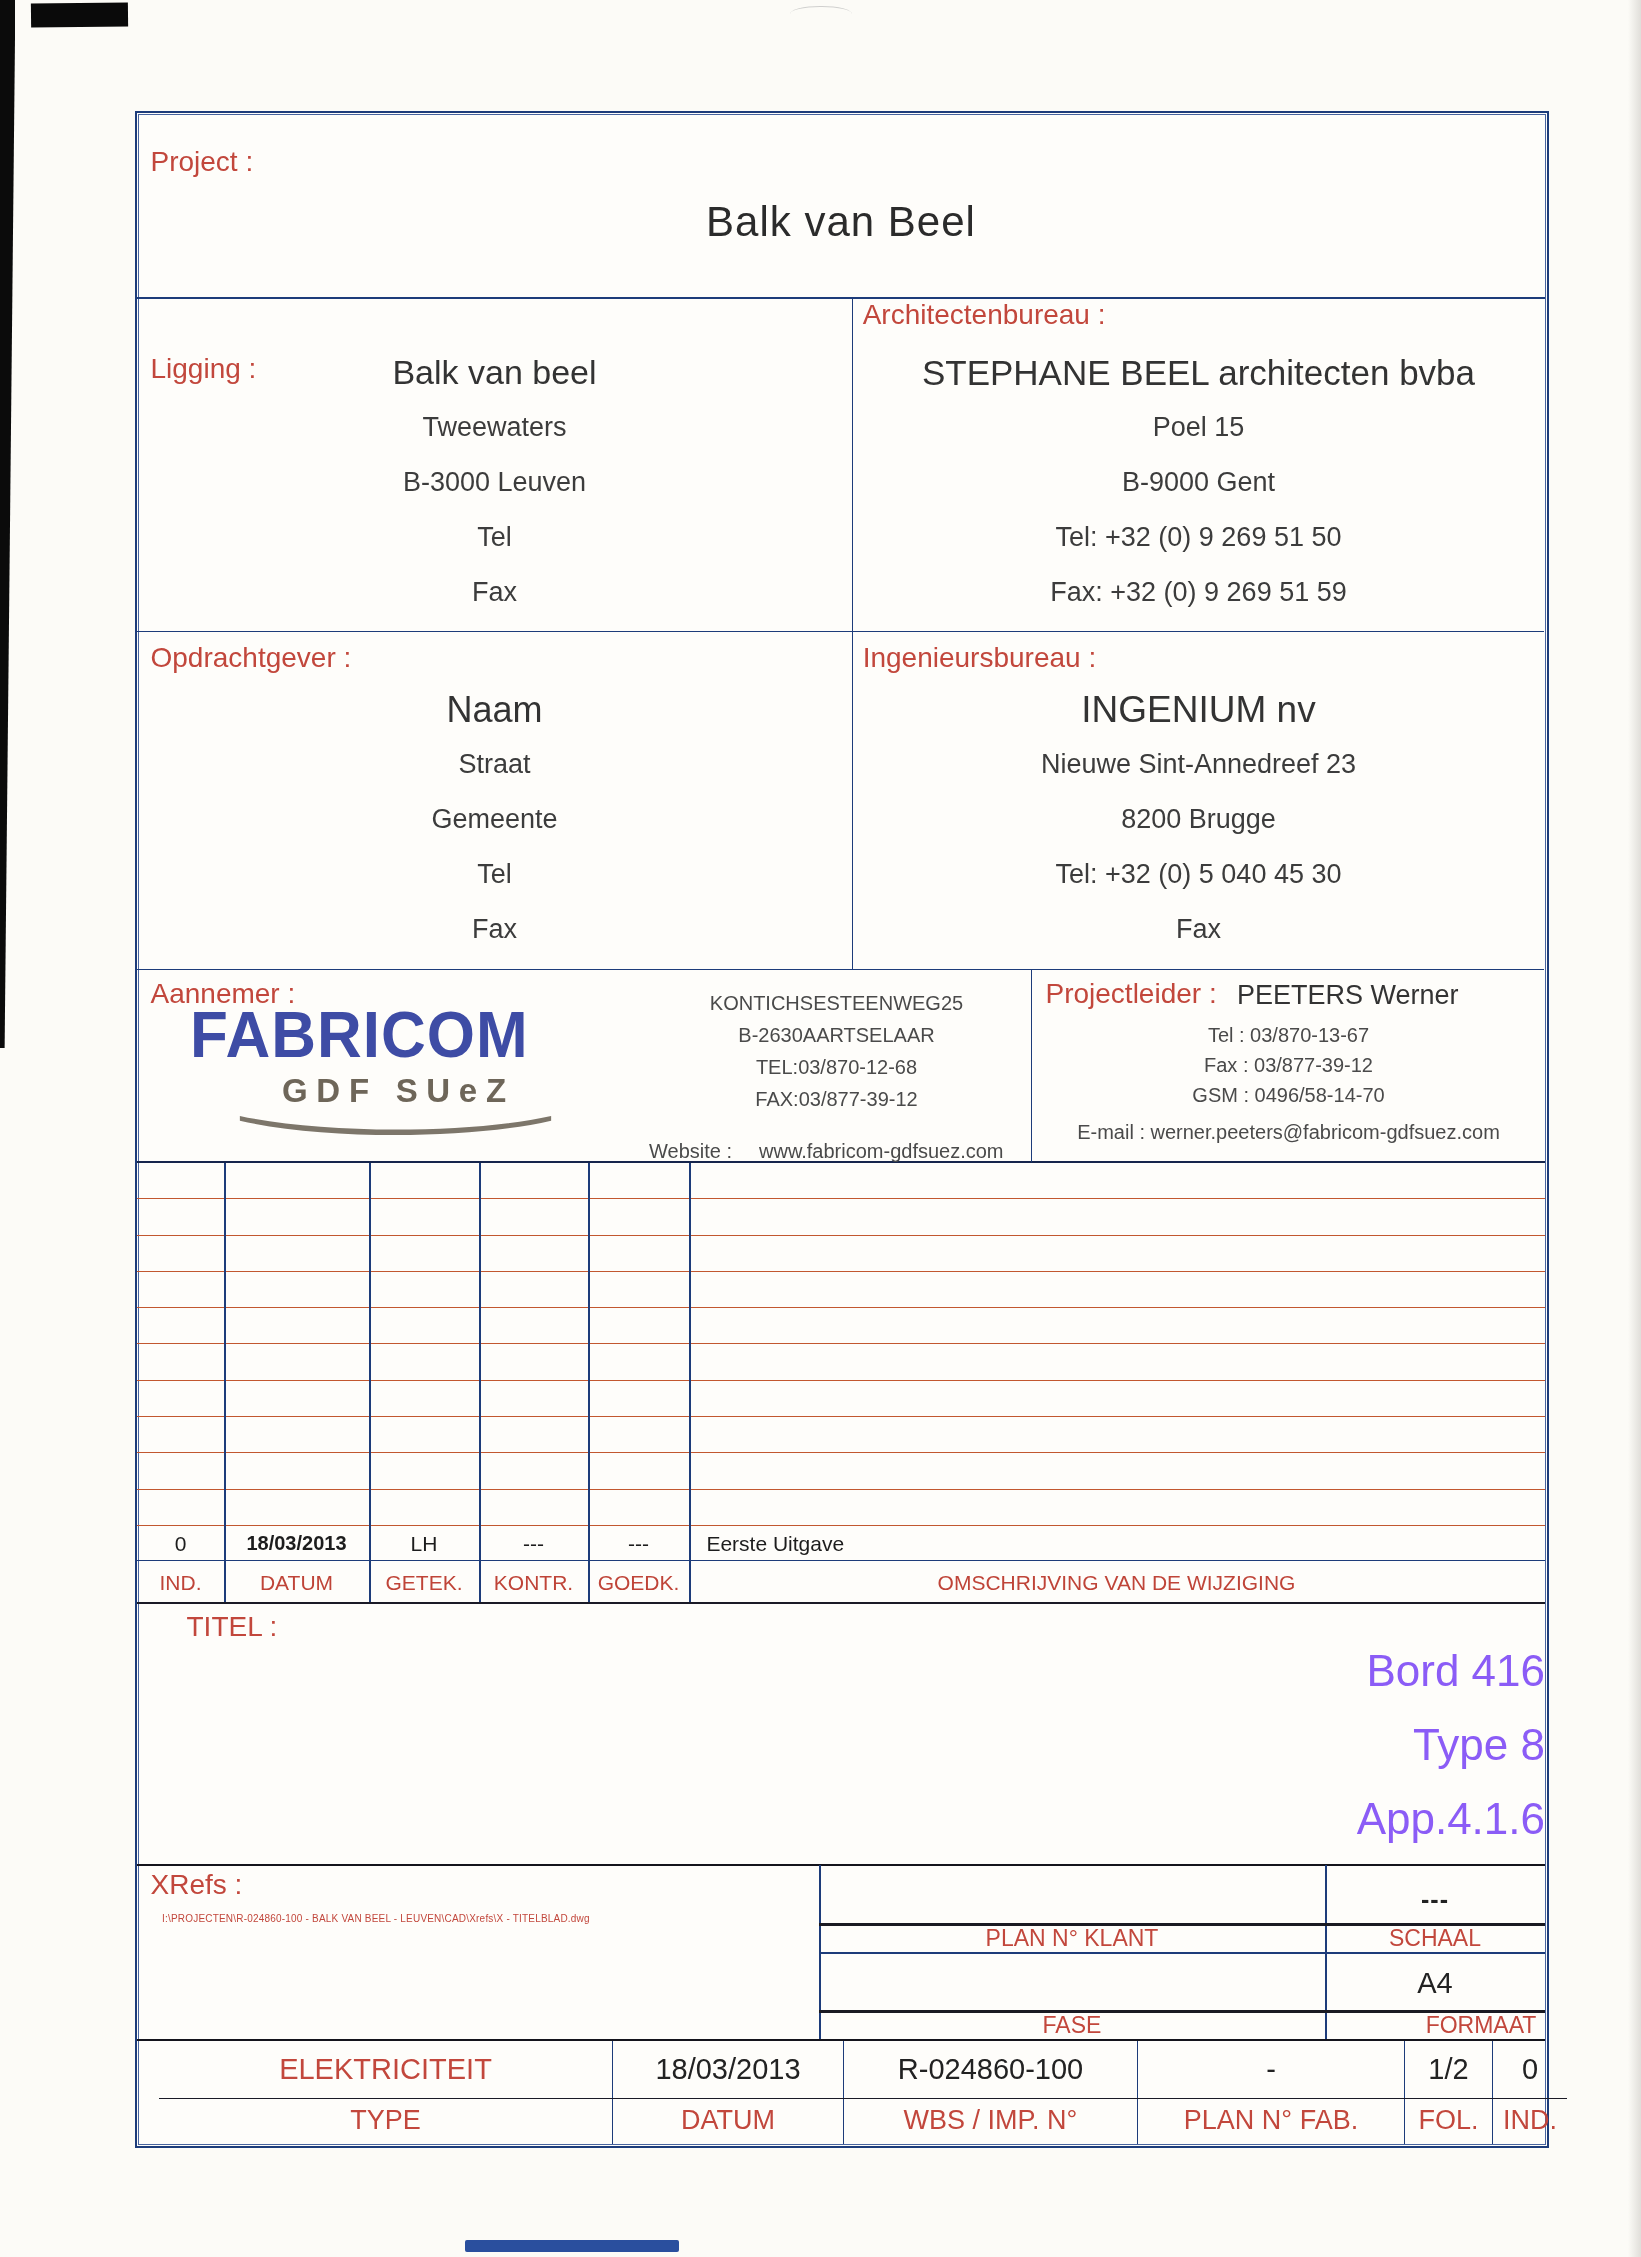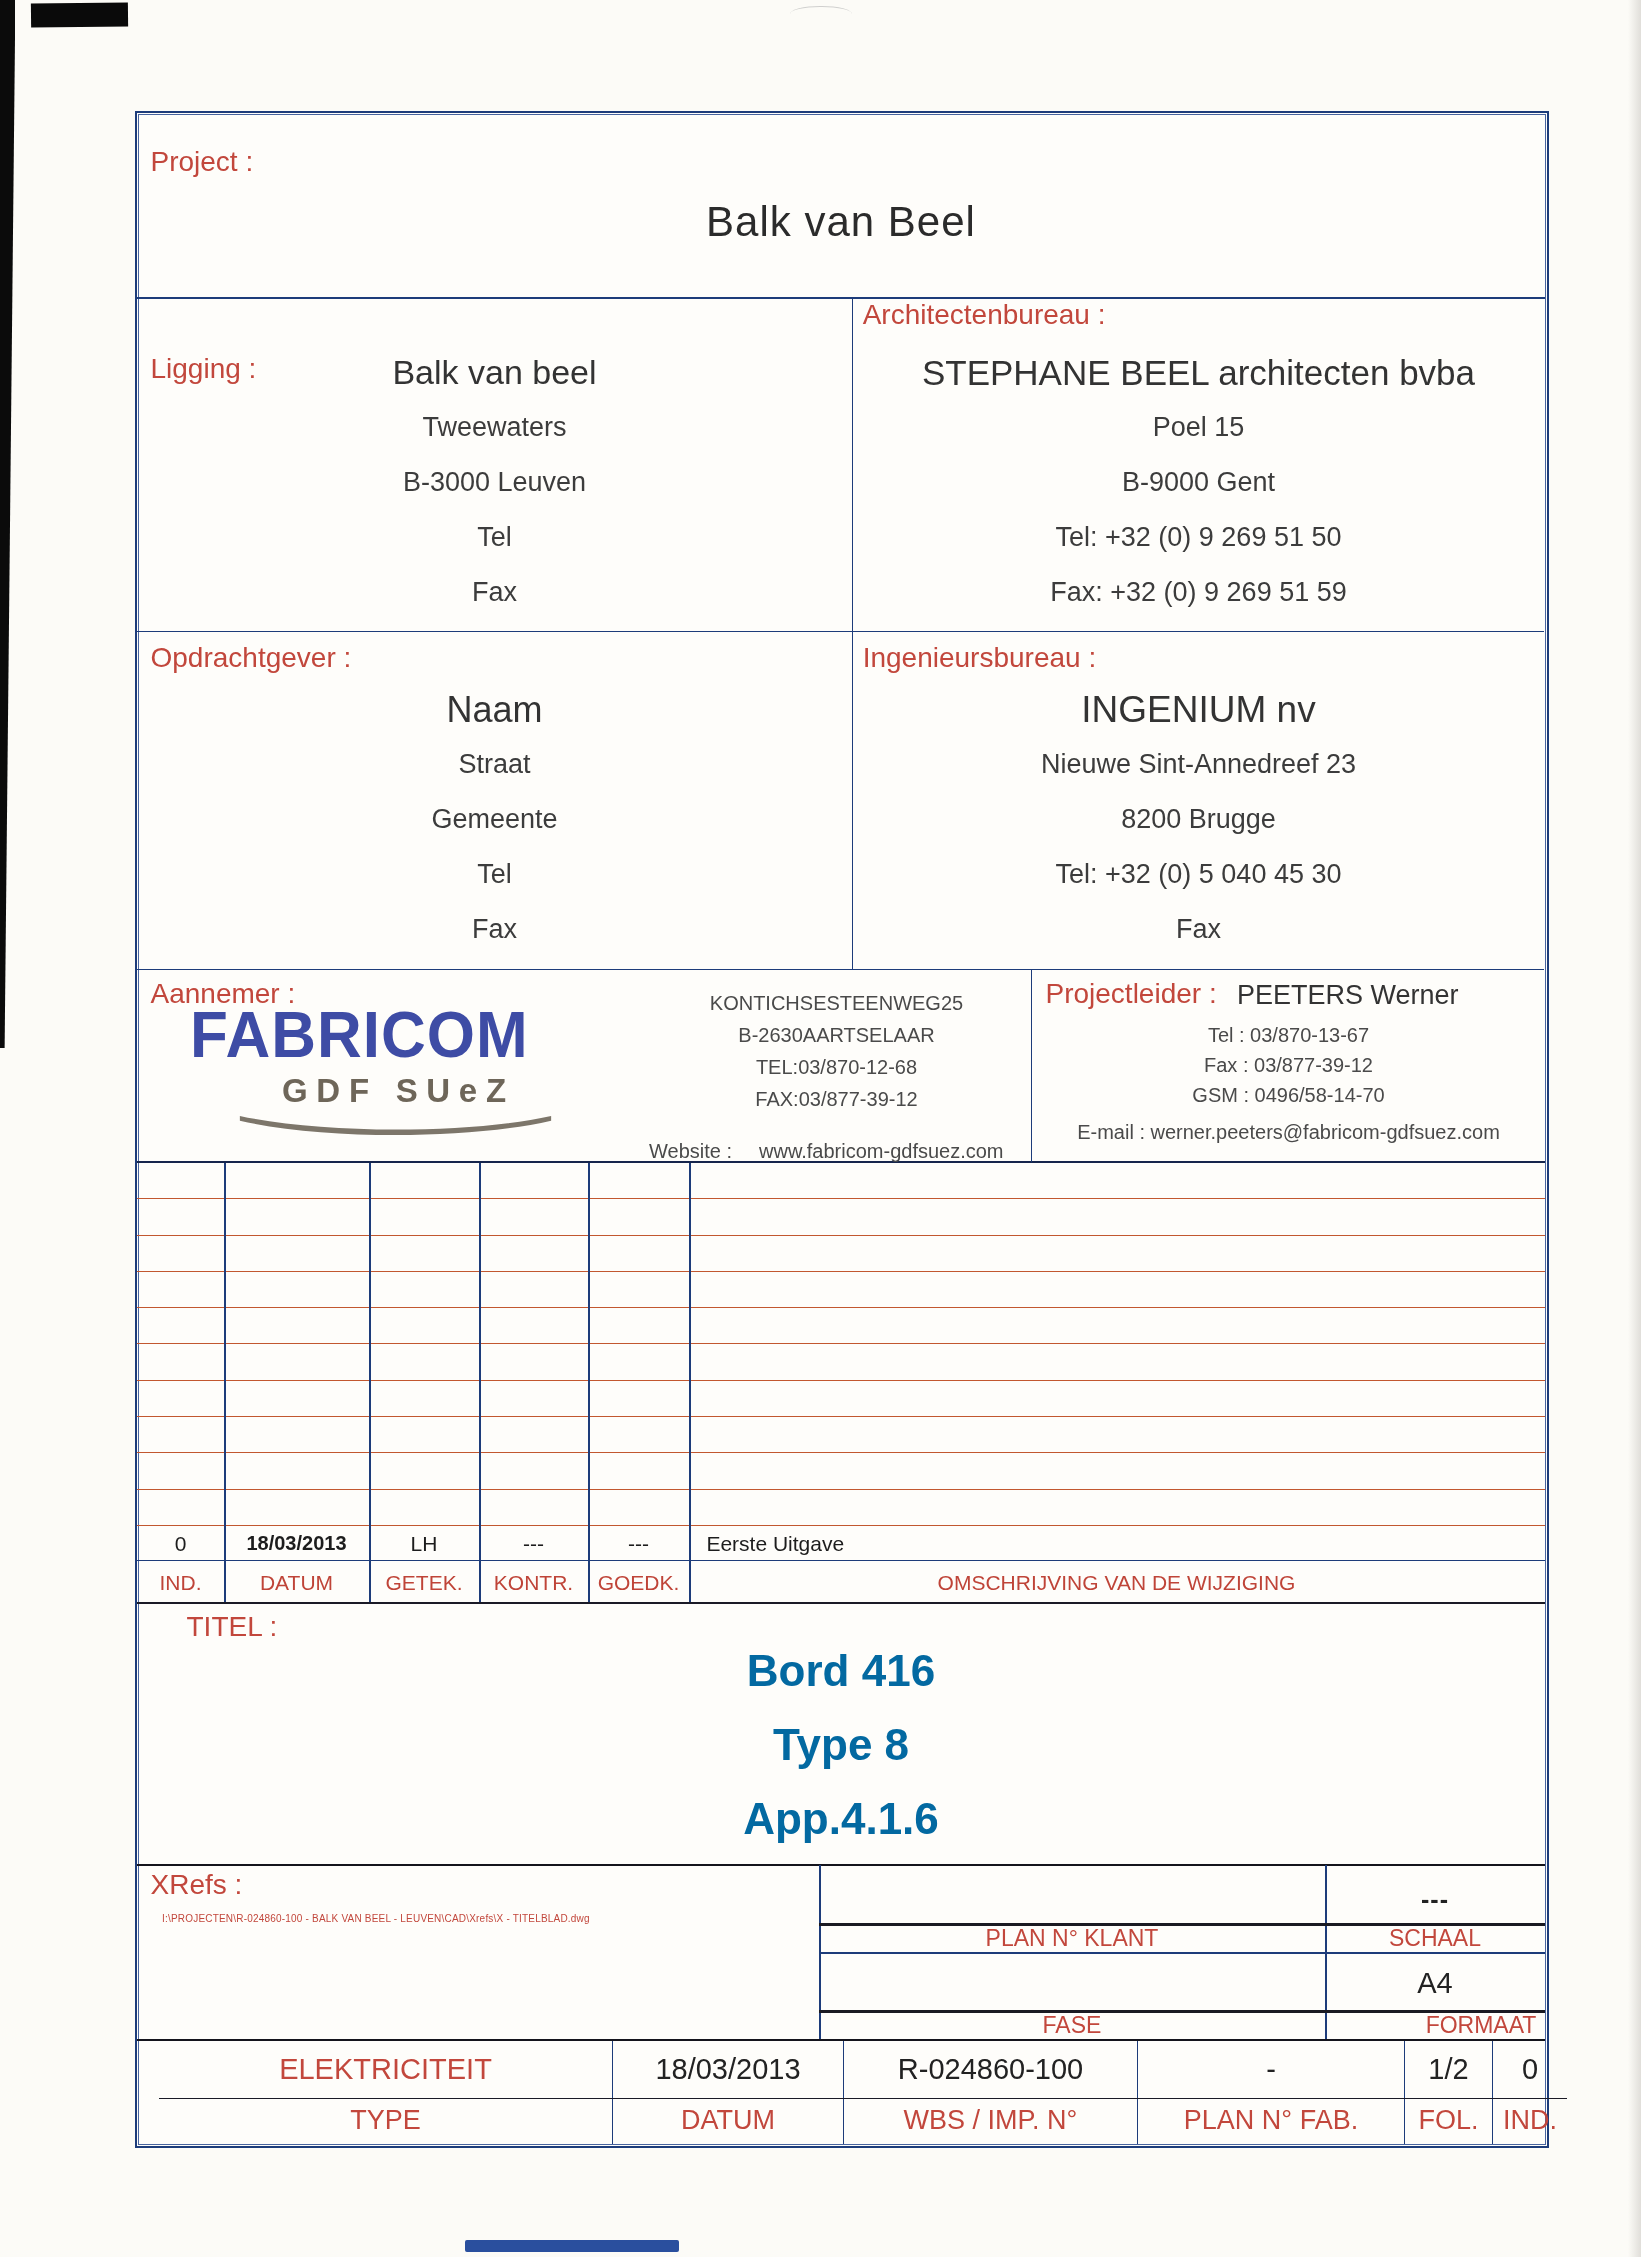--- a/index.html
+++ b/index.html
@@ -71,21 +71,21 @@
   .rev-row{position:absolute;left:0;width:100%;display:flex;}
   .rev-data{top:363px;height:35px;line-height:35px;border-bottom:1.9px solid #1d3c7a;box-sizing:border-box;
     font-size:21px;color:#1d1d1d;}
   .rev-head{top:398px;height:43px;line-height:43px;font-size:21px;color:#bf4438;}
   .rc{text-align:center;box-sizing:border-box;}
   .rc.c1{width:87px;}.rc.c2{width:145px;}.rc.c3{width:110px;}.rc.c4{width:109px;}.rc.c5{width:101px;}
   .rc.c6{width:855px;}
   .rev-data .rc.c6{text-align:left;padding-left:17.4px;}
 
   
-  .titel-lines{position:absolute;left:0;top:29px;width:100%;text-align:center;color:#0369a1;font-size:44px;font-weight:bold;}
+  .titel-lines{position:absolute;left:0;top:29px;width:100%;text-align:right;color:#8b5cf6;font-size:44px;}
   .titel-lines .ln{height:74px;line-height:74px;}
 
   
   .xr-path{position:absolute;left:25px;top:48px;font-size:10px;color:#c2473c;letter-spacing:0.2px;white-space:nowrap;}
   .xr-vline{position:absolute;top:0;bottom:0;width:1.9px;background:#1d3c7a;}
   .xr-hline{position:absolute;left:682px;width:726px;}
   .xr-cell{position:absolute;text-align:center;box-sizing:border-box;}
   .xr-red{color:#c2473c;font-size:23px;}
   .xr-dash{font-weight:700;color:#222;font-size:25px;letter-spacing:1px;}
   .xr-a4{color:#222;font-size:29px;}

